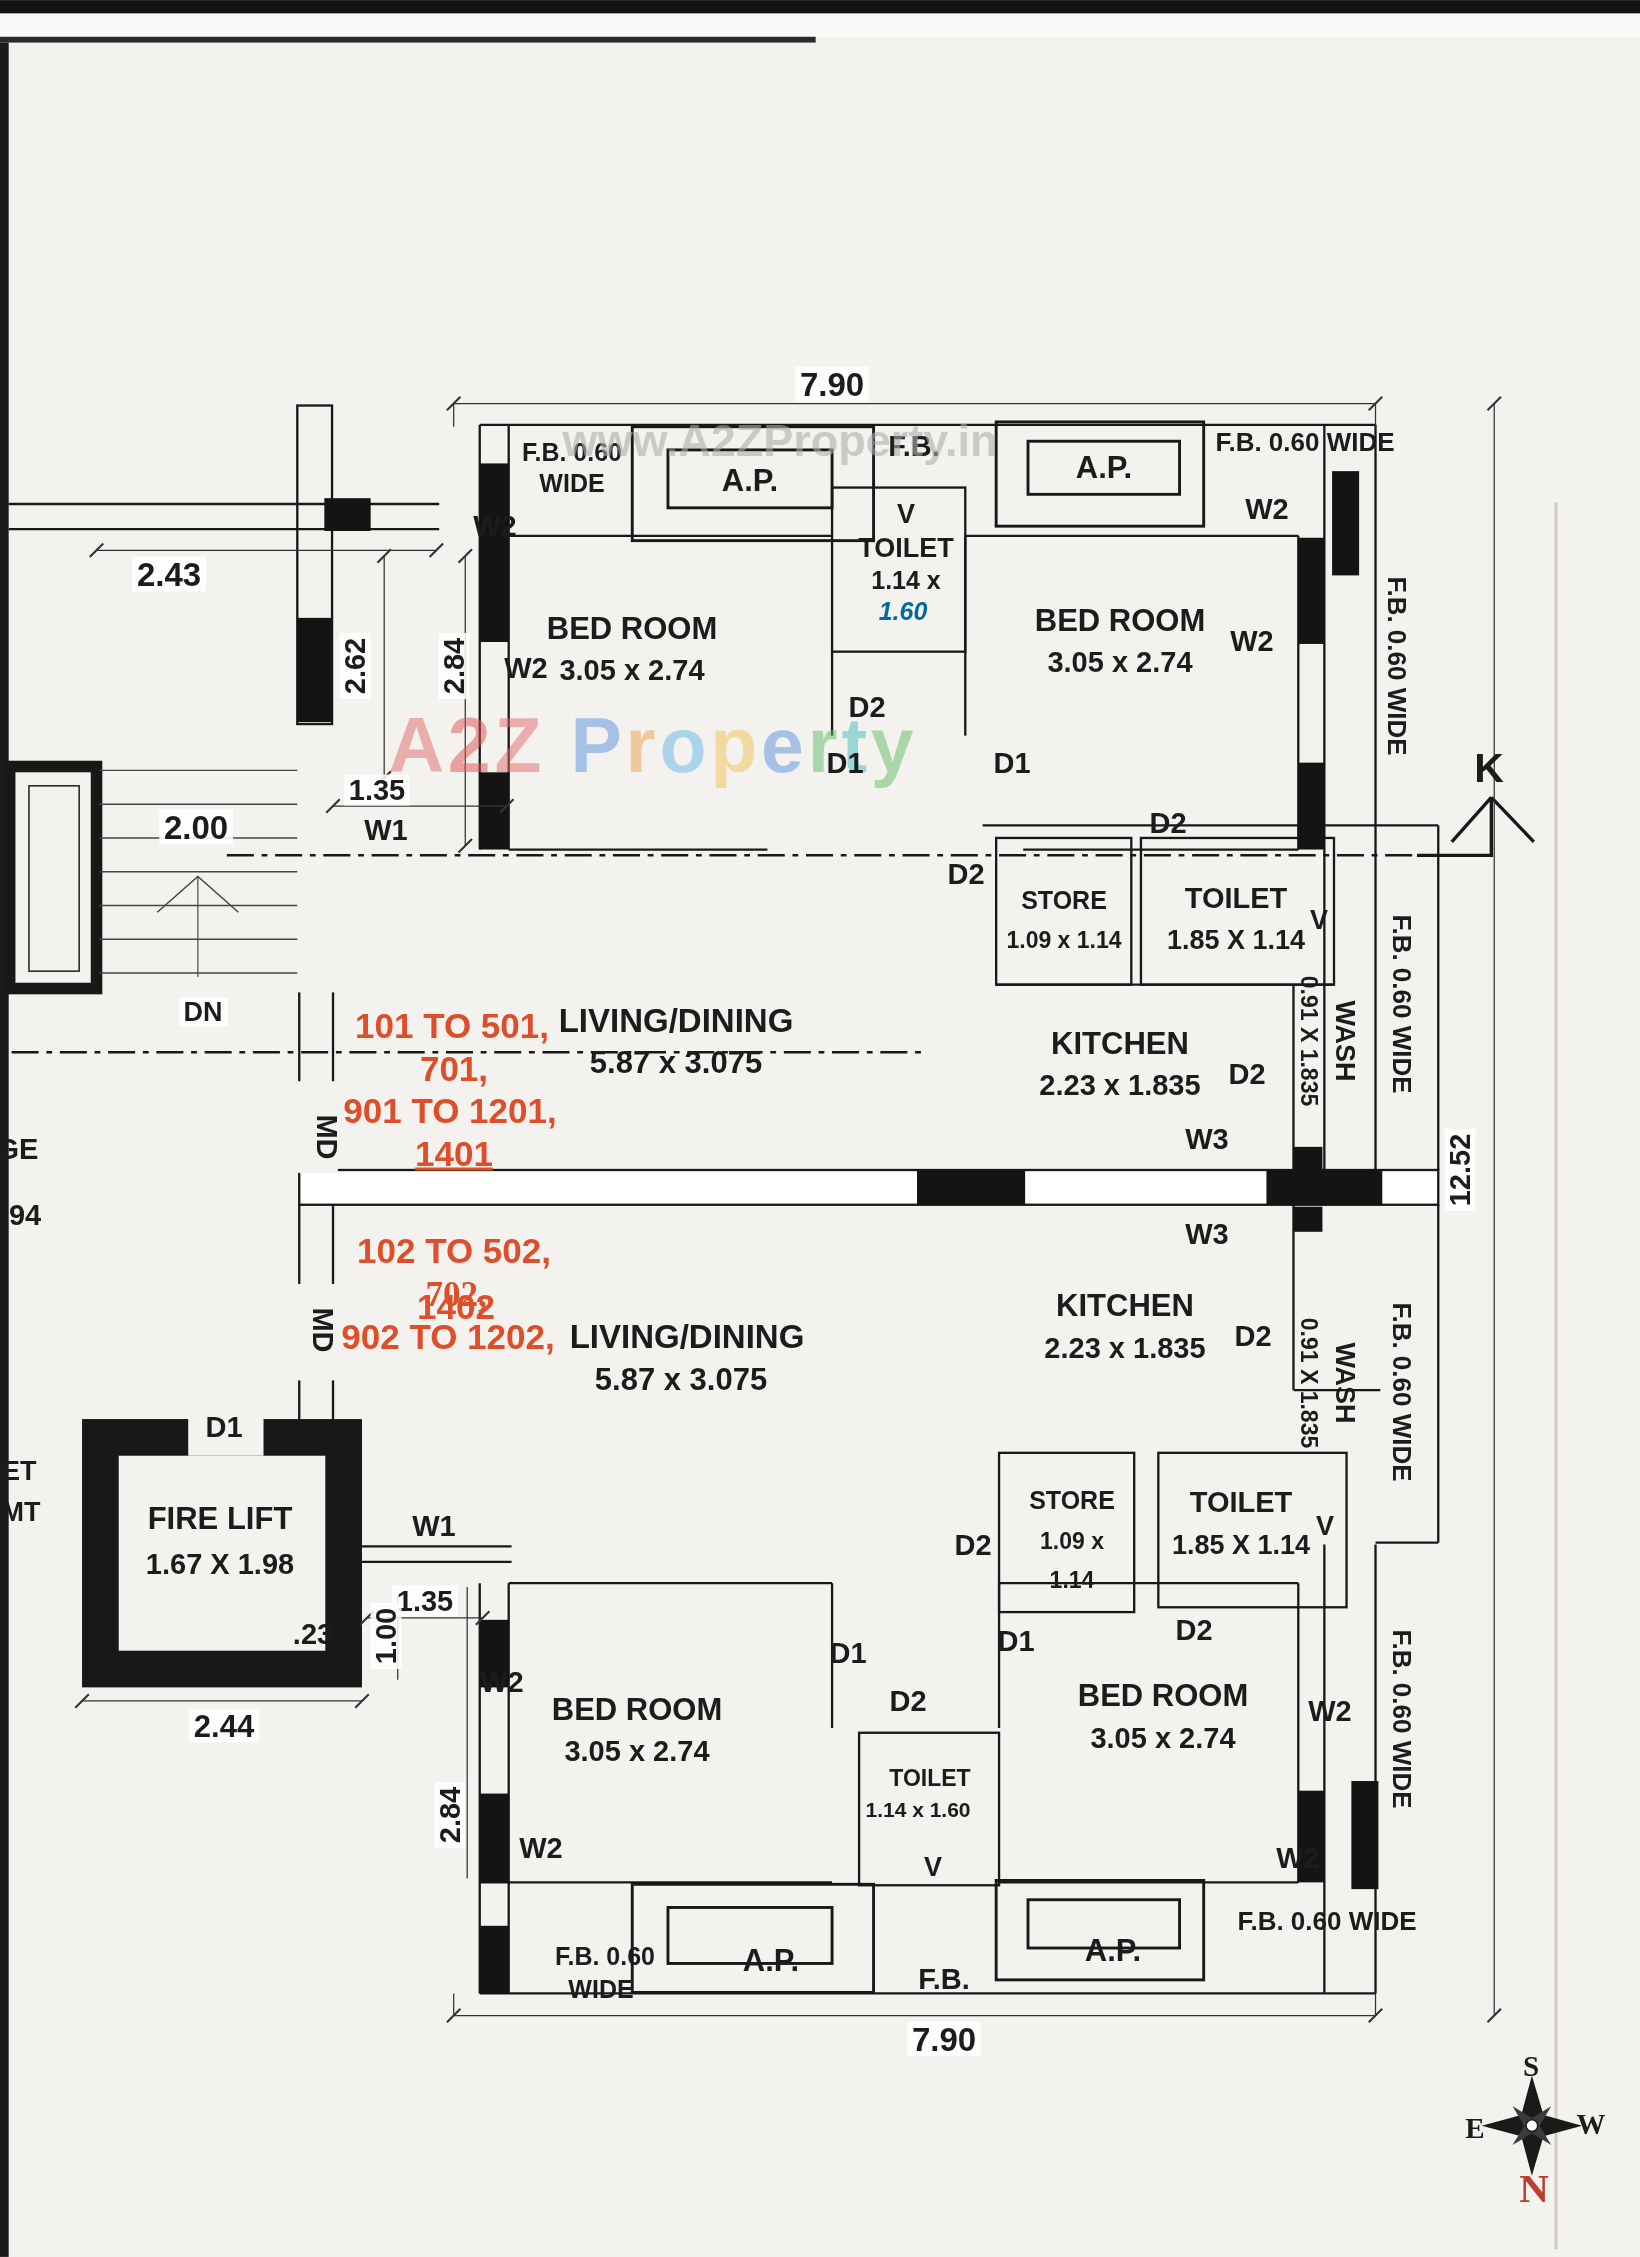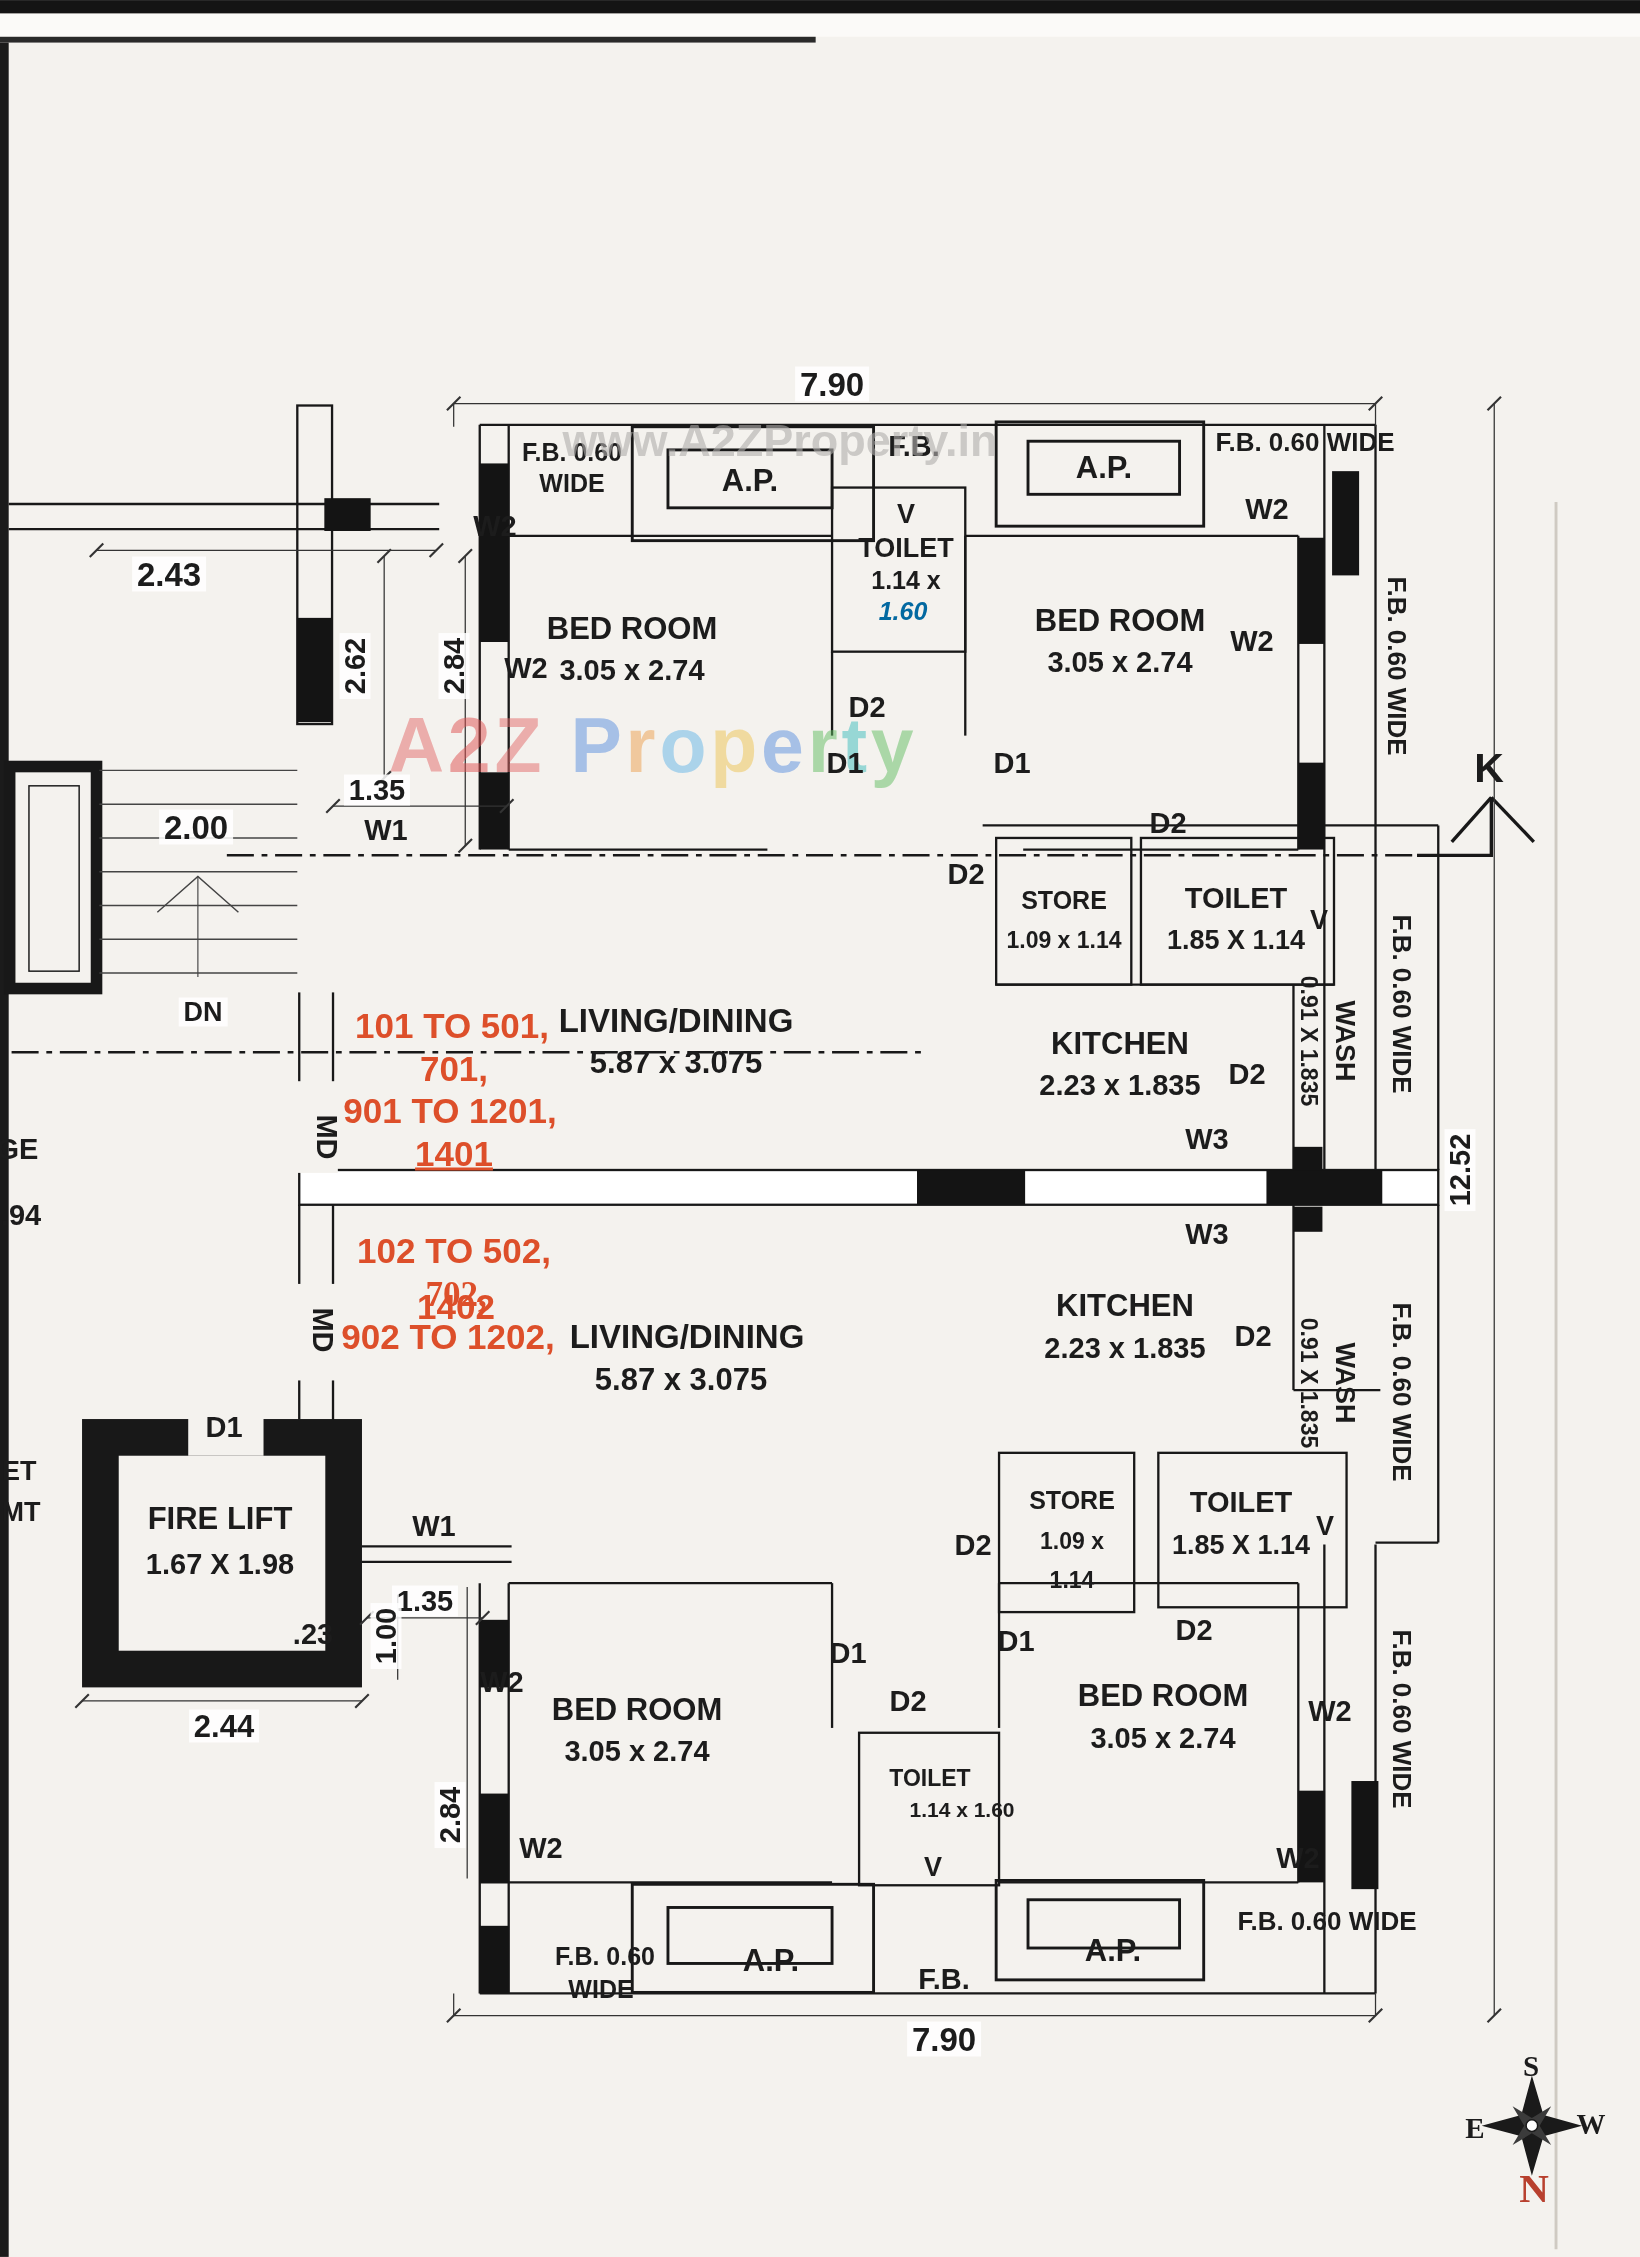--- a/index.html
+++ b/index.html
@@ -308,21 +308,21 @@
       <span class="lbl" style="left: 434px; top: 1526px; font-size: 29px; color: rgb(28, 28, 28); transform: translate(-50%, -50%) rotate(0deg);">W1</span>
       <span class="lbl bg" style="left: 425px; top: 1601px; font-size: 29px; color: rgb(28, 28, 28); transform: translate(-50%, -50%) rotate(0deg);">1.35</span>
       <span class="lbl bg" style="left: 386px; top: 1636px; font-size: 29px; color: rgb(28, 28, 28); transform: translate(-50%, -50%) rotate(-90deg);">1.00</span>
       <span class="lbl" style="left: 502px; top: 1682px; font-size: 29px; color: rgb(28, 28, 28); transform: translate(-50%, -50%) rotate(0deg);">W2</span>
       <span class="lbl bg" style="left: 450px; top: 1815px; font-size: 29px; color: rgb(28, 28, 28); transform: translate(-50%, -50%) rotate(-90deg);">2.84</span>
       <span class="lbl" style="left: 637px; top: 1709px; font-size: 31px; color: rgb(28, 28, 28); transform: translate(-50%, -50%) rotate(0deg);">BED ROOM</span>
       <span class="lbl" style="left: 637px; top: 1751px; font-size: 29px; color: rgb(28, 28, 28); transform: translate(-50%, -50%) rotate(0deg);">3.05 x 2.74</span>
       <span class="lbl" style="left: 848px; top: 1653px; font-size: 29px; color: rgb(28, 28, 28); transform: translate(-50%, -50%) rotate(0deg);">D1</span>
       <span class="lbl" style="left: 908px; top: 1701px; font-size: 29px; color: rgb(28, 28, 28); transform: translate(-50%, -50%) rotate(0deg);">D2</span>
       <span class="lbl" style="left: 930px; top: 1778px; font-size: 23px; color: rgb(28, 28, 28); transform: translate(-50%, -50%) rotate(0deg);">TOILET</span>
-      <span class="lbl" style="left: 962px; top: 1809px; font-size: 21px; color: rgb(28, 28, 28); transform: translate(-50%, -50%) rotate(0deg);">1.14 x 1.60</span>
+      <span class="lbl" style="left: 918px; top: 1809px; font-size: 21px; color: rgb(28, 28, 28); transform: translate(-50%, -50%) rotate(0deg);">1.14 x 1.60</span>
       <span class="lbl" style="left: 933px; top: 1867px; font-size: 27px; color: rgb(28, 28, 28); transform: translate(-50%, -50%) rotate(0deg);">V</span>
       <span class="lbl" style="left: 541px; top: 1848px; font-size: 29px; color: rgb(28, 28, 28); transform: translate(-50%, -50%) rotate(0deg);">W2</span>
       <span class="lbl" style="left: 1163px; top: 1695px; font-size: 31px; color: rgb(28, 28, 28); transform: translate(-50%, -50%) rotate(0deg);">BED ROOM</span>
       <span class="lbl" style="left: 1163px; top: 1738px; font-size: 29px; color: rgb(28, 28, 28); transform: translate(-50%, -50%) rotate(0deg);">3.05 x 2.74</span>
       <span class="lbl" style="left: 1330px; top: 1711px; font-size: 29px; color: rgb(28, 28, 28); transform: translate(-50%, -50%) rotate(0deg);">W2</span>
       <span class="lbl" style="left: 1298px; top: 1858px; font-size: 29px; color: rgb(28, 28, 28); transform: translate(-50%, -50%) rotate(0deg);">W2</span>
       <span class="lbl" style="left: 1402px; top: 1719px; font-size: 26px; color: rgb(28, 28, 28); transform: translate(-50%, -50%) rotate(90deg);">F.B. 0.60 WIDE</span>
       <span class="lbl" style="left: 605px; top: 1956px; font-size: 25px; color: rgb(28, 28, 28); transform: translate(-50%, -50%) rotate(0deg);">F.B. 0.60</span>
       <span class="lbl" style="left: 601px; top: 1989px; font-size: 25px; color: rgb(28, 28, 28); transform: translate(-50%, -50%) rotate(0deg);">WIDE</span>
       <span class="lbl" style="left: 771px; top: 1960px; font-size: 31px; color: rgb(28, 28, 28); transform: translate(-50%, -50%) rotate(0deg);">A.P.</span>

